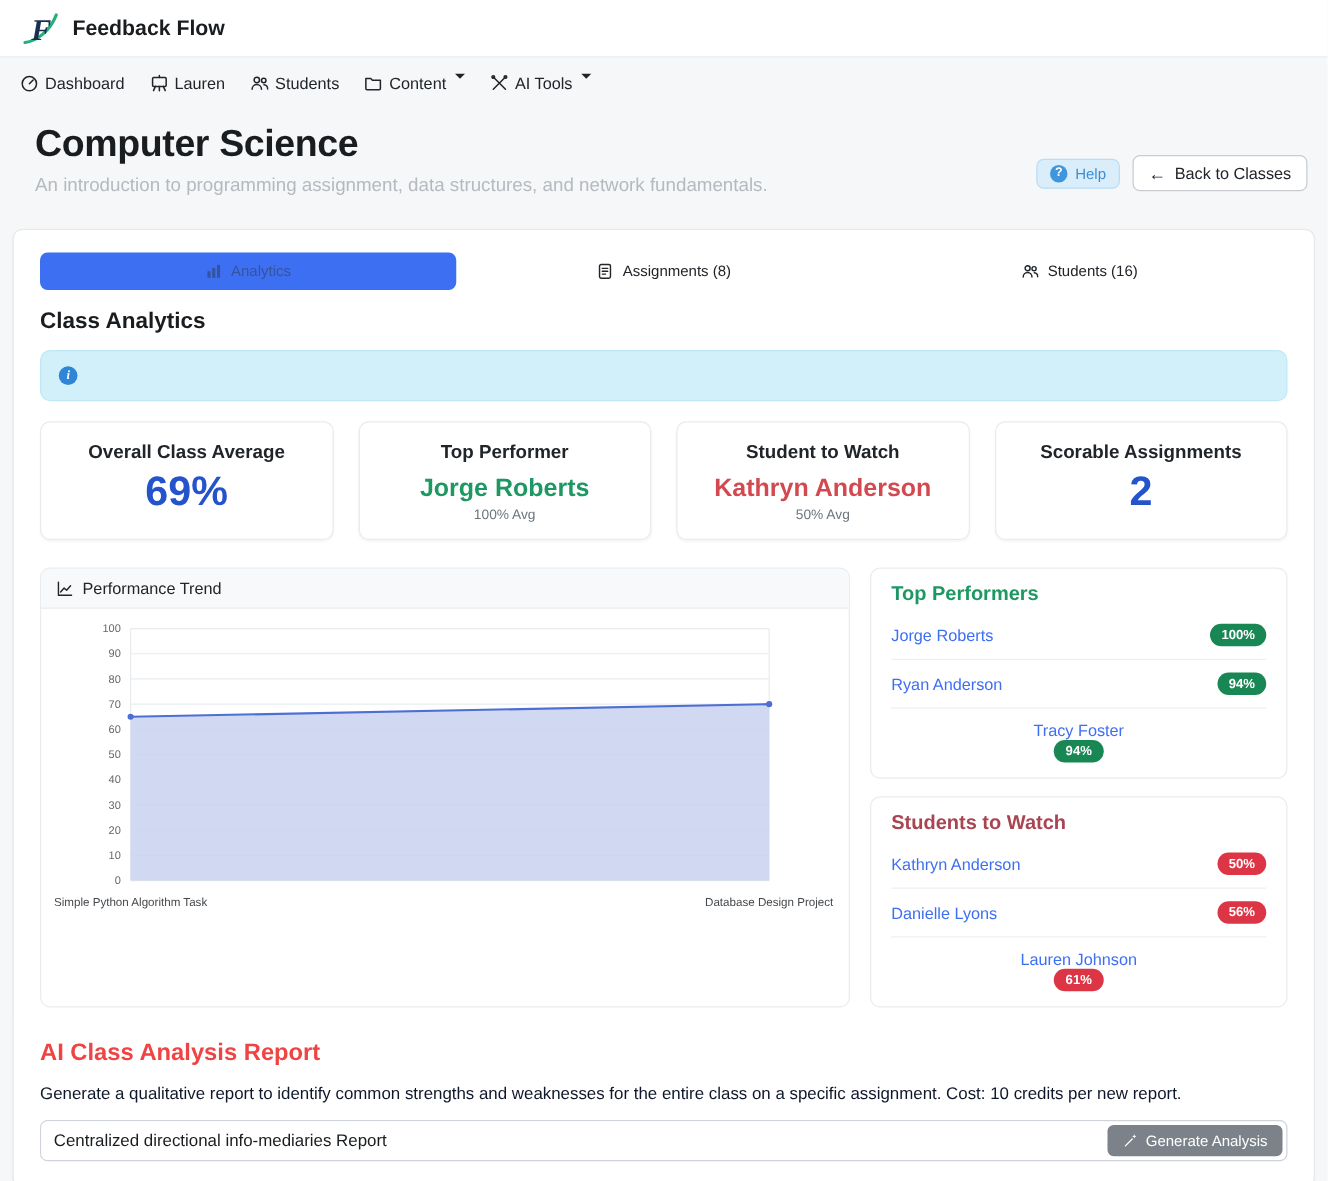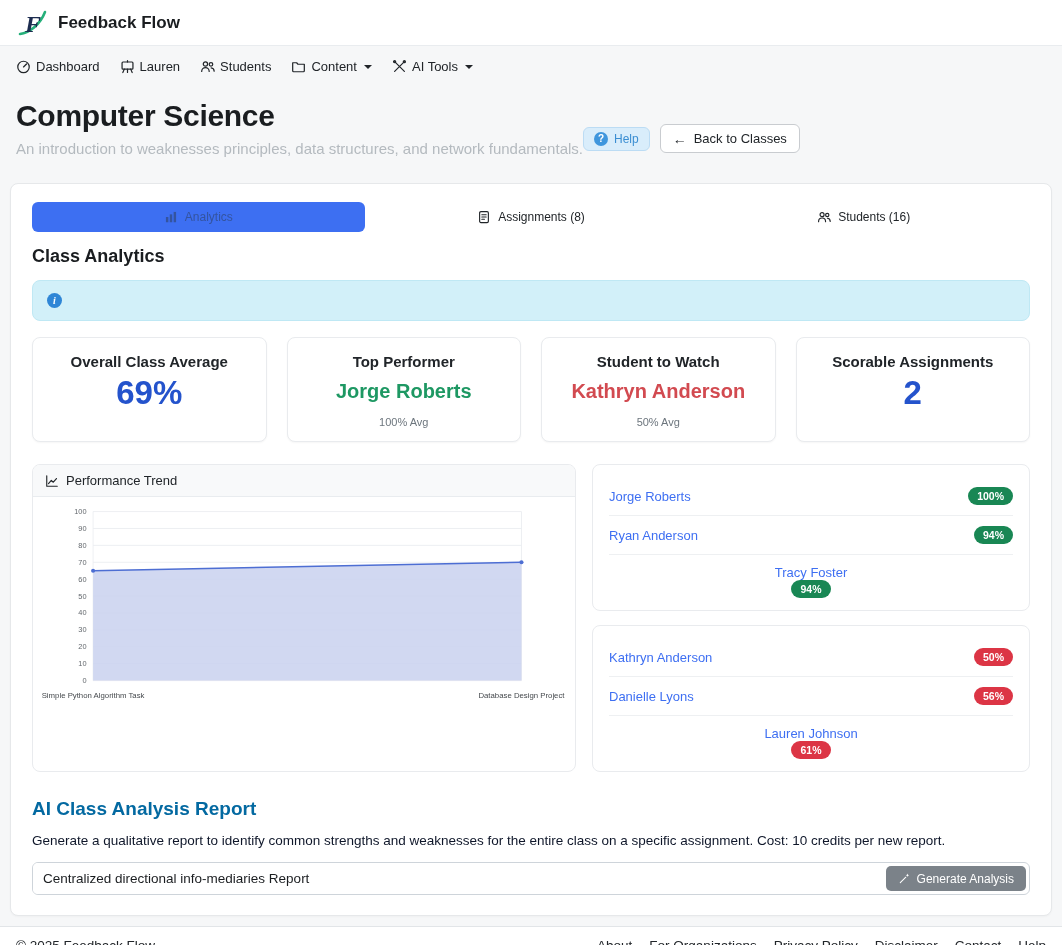--- a/index.html
+++ b/index.html
@@ -12,27 +12,27 @@
   svg.icon { flex:0 0 auto; }
 
   
   .navbar { background:#fff; height:46px; display:flex; align-items:center;
     padding:0 16px; border-bottom:1px solid #e9ecef; }
   .brand { display:flex; align-items:center; gap:8px; cursor:pointer; }
   .brand-name { font-size:17px; font-weight:bold; color:#1a1d20; }
 
   
   .nav-menu { display:flex; align-items:center; gap:20px; padding:13px 16px 9px; }
-  .nav-item { display:flex; align-items:center; gap:5px; font-size:13px;
+  .nav-item { display:flex; gap:5px; font-size:13px;
     color:#212529; cursor:pointer; text-decoration:none; }
   .caret { width:0; height:0; border-left:4px solid transparent; border-right:4px solid transparent;
     border-top:4px solid #212529; margin-left:2px; }
 
   
-  .page-header { display:flex; padding:16px 16px 26px; }
+  .page-header { display:flex; justify-content:space-between; padding:16px 16px 26px;margin-left:12px; }
   .page-title { font-size:30px; font-weight:800; color:#1a1d20; letter-spacing:-.3px; }
   .page-subtitle { font-size:15px; color:#b4babf; margin-top:7px; }
   .header-actions { display:flex; gap:10px; align-items:center; align-self:flex-end; margin-bottom:4px; }
   .btn-help { display:flex; align-items:center; gap:6px; background:#d9edfb; border:1px solid #bcdcf4;
     color:#3b8ed2; font-size:12px; padding:4px 10px; border-radius:6px; cursor:pointer;
     font-family:inherit; }
   .q-circle { width:14px; height:14px; border-radius:50%; background:#3f96dd; color:#fff;
     font-size:10px; font-weight:bold; display:inline-flex; align-items:center; justify-content:center; }
   .btn-back { display:flex; align-items:center; gap:7px; background:#fff; border:1px solid #c9ccd0;
     color:#212529; font-size:13px; padding:6px 12px; border-radius:6px; cursor:pointer;
@@ -56,43 +56,43 @@
   .info-circle { width:15px; height:15px; border-radius:50%; background:#2f86d6; color:#fff;
     font-size:10px; font-weight:bold; font-style:italic; display:inline-flex; align-items:center;
     justify-content:center; font-family:"Liberation Serif", serif; }
 
   .stats-row { display:flex; gap:20px; margin-bottom:22px;border-radius:10px; }
   .stat-card { flex:1; background:#fff; border:1px solid #e9ebee; border-radius:8px;
     text-align:center; padding:15px 8px 13px; box-shadow:0 1px 2px rgba(0,0,0,.04); }
   .stat-title { font-size:15px; font-weight:700; color:#212529; }
   .stat-value { font-size:33px; font-weight:800; margin-top:4px; line-height:1.15; }
   .stat-value.name { font-size:20px; font-weight:700; margin-top:10px; }
-  .stat-sub { font-size:11px; color:#6c757d; margin-top:13px; }
+  .stat-sub { font-size:11px; color:#6c757d; margin-top:3px; }
   .text-blue { color:#2453cc; } .text-green { color:#1e9863; } .text-red { color:#d24a50; }
 
   .charts-row { display:flex; gap:16px; }
-  .chart-card { width:544px; border:1px solid #e9ebee; border-radius:8px; overflow:hidden; background:#fff; }
+  .chart-card { width:648px; border:1px solid #e9ebee; border-radius:8px; overflow:hidden; background:#fff; }
   .chart-card-header { background:#f8f9fa; padding:8px 12px; font-size:13px; color:#212529;
     border-bottom:1px solid #e9ecef; display:flex; gap:7px; align-items:center; }
   .chart-body { padding:8px 1px 2px; }
   #trend-chart { display:block; width:100%; height:auto; font-family:"Liberation Sans", sans-serif; }
 
   .right-col { flex:1; display:flex; flex-direction:column; gap:14px; }
   .list-card { border:1px solid #e9ebee; border-radius:8px; padding:12px 16px 2px; background:#fff; }
   .list-heading { font-size:16px; font-weight:700; margin-bottom:4px; }
   .list-heading.green { color:#1e9863; } .list-heading.red { color:#a94452; }
   .list-item { display:flex; justify-content:space-between; align-items:center; padding:10px 0;
     border-bottom:1px solid #eef0f2; font-size:13px; }
   .list-item:last-child { border-bottom:none;flex-direction:column; }
   .student-link { color:#3e6ff2; cursor:pointer; }
   .badge { color:#fff; font-size:10.5px; font-weight:700; padding:3px 9px; border-radius:10px; }
   .badge.green { background:#198754; } .badge.red { background:#dc3545; }
 
   .ai-section { margin-top:26px; }
-  .ai-heading { font-size:19px; font-weight:700; color:#0369a1; }
+  .ai-heading { font-size:19px; font-weight:700; color:#ef4444; }
   .ai-desc { font-size:13.5px; color:#0f172a; margin:13px 0 14px; }
   .input-group { display:flex; align-items:stretch; border:1px solid #ced4da; border-radius:6px;
     background:#fff; overflow:hidden; }
   .report-select { flex:1; border:none; outline:none; background:#fff; font-size:13.5px;
     color:#1a1d20; padding:8px 10px; appearance:none; -webkit-appearance:none; font-family:inherit; }
   .btn-generate { display:flex; align-items:center; gap:6px; background:#7b8289; color:#fff;
     border:none; border-radius:5px; margin:3px; padding:4px 12px; font-size:12px; cursor:pointer;
     font-family:inherit; }
 
   
@@ -153,21 +153,21 @@
         <circle cx="13.2" cy="2.8" r="1.1"></circle>
     </svg>
     <span>AI Tools</span>
     <span class="caret"></span>
   </a>
 </nav>
 
 <div class="page-header">
   <div>
     <h1 class="page-title">Computer Science</h1>
-    <div class="page-subtitle">An introduction to weaknesses principles, data structures, and network fundamentals.</div>
+    <div class="page-subtitle">An introduction to programming assignment, data structures, and network fundamentals.</div>
   </div>
   <div class="header-actions">
     <button class="btn-help">
       <span class="q-circle">?</span>
       <span>Help</span>
     </button>
     <button class="btn-back">
       <span class="arrow">←</span>
       <span>Back to Classes</span>
     </button>
@@ -270,35 +270,37 @@
             <circle cx="72" cy="80.1" r="2.5" fill="#4d6ed3"></circle>
             <circle cx="594" cy="69.80000000000001" r="2.5" fill="#4d6ed3"></circle>
             <text x="72" y="235" text-anchor="middle" font-size="9.5" fill="#45494d">Simple Python Algorithm Task</text>
             <text x="594" y="235" text-anchor="middle" font-size="9.5" fill="#45494d">Database Design Project</text>
           </svg>
       </div>
     </div>
 
     <div class="right-col">
       <div class="list-card">
+        <div class="list-heading green">Top Performers</div>
         <div class="list-item">
           <span class="student-link">Jorge Roberts</span>
           <span class="badge green">100%</span>
         </div>
         <div class="list-item">
           <span class="student-link">Ryan Anderson</span>
           <span class="badge green">94%</span>
         </div>
         <div class="list-item">
           <span class="student-link">Tracy Foster</span>
           <span class="badge green">94%</span>
         </div>
       </div>
 
       <div class="list-card">
+        <div class="list-heading red">Students to Watch</div>
         <div class="list-item">
           <span class="student-link">Kathryn Anderson</span>
           <span class="badge red">50%</span>
         </div>
         <div class="list-item">
           <span class="student-link">Danielle Lyons</span>
           <span class="badge red">56%</span>
         </div>
         <div class="list-item">
           <span class="student-link">Lauren Johnson</span>

